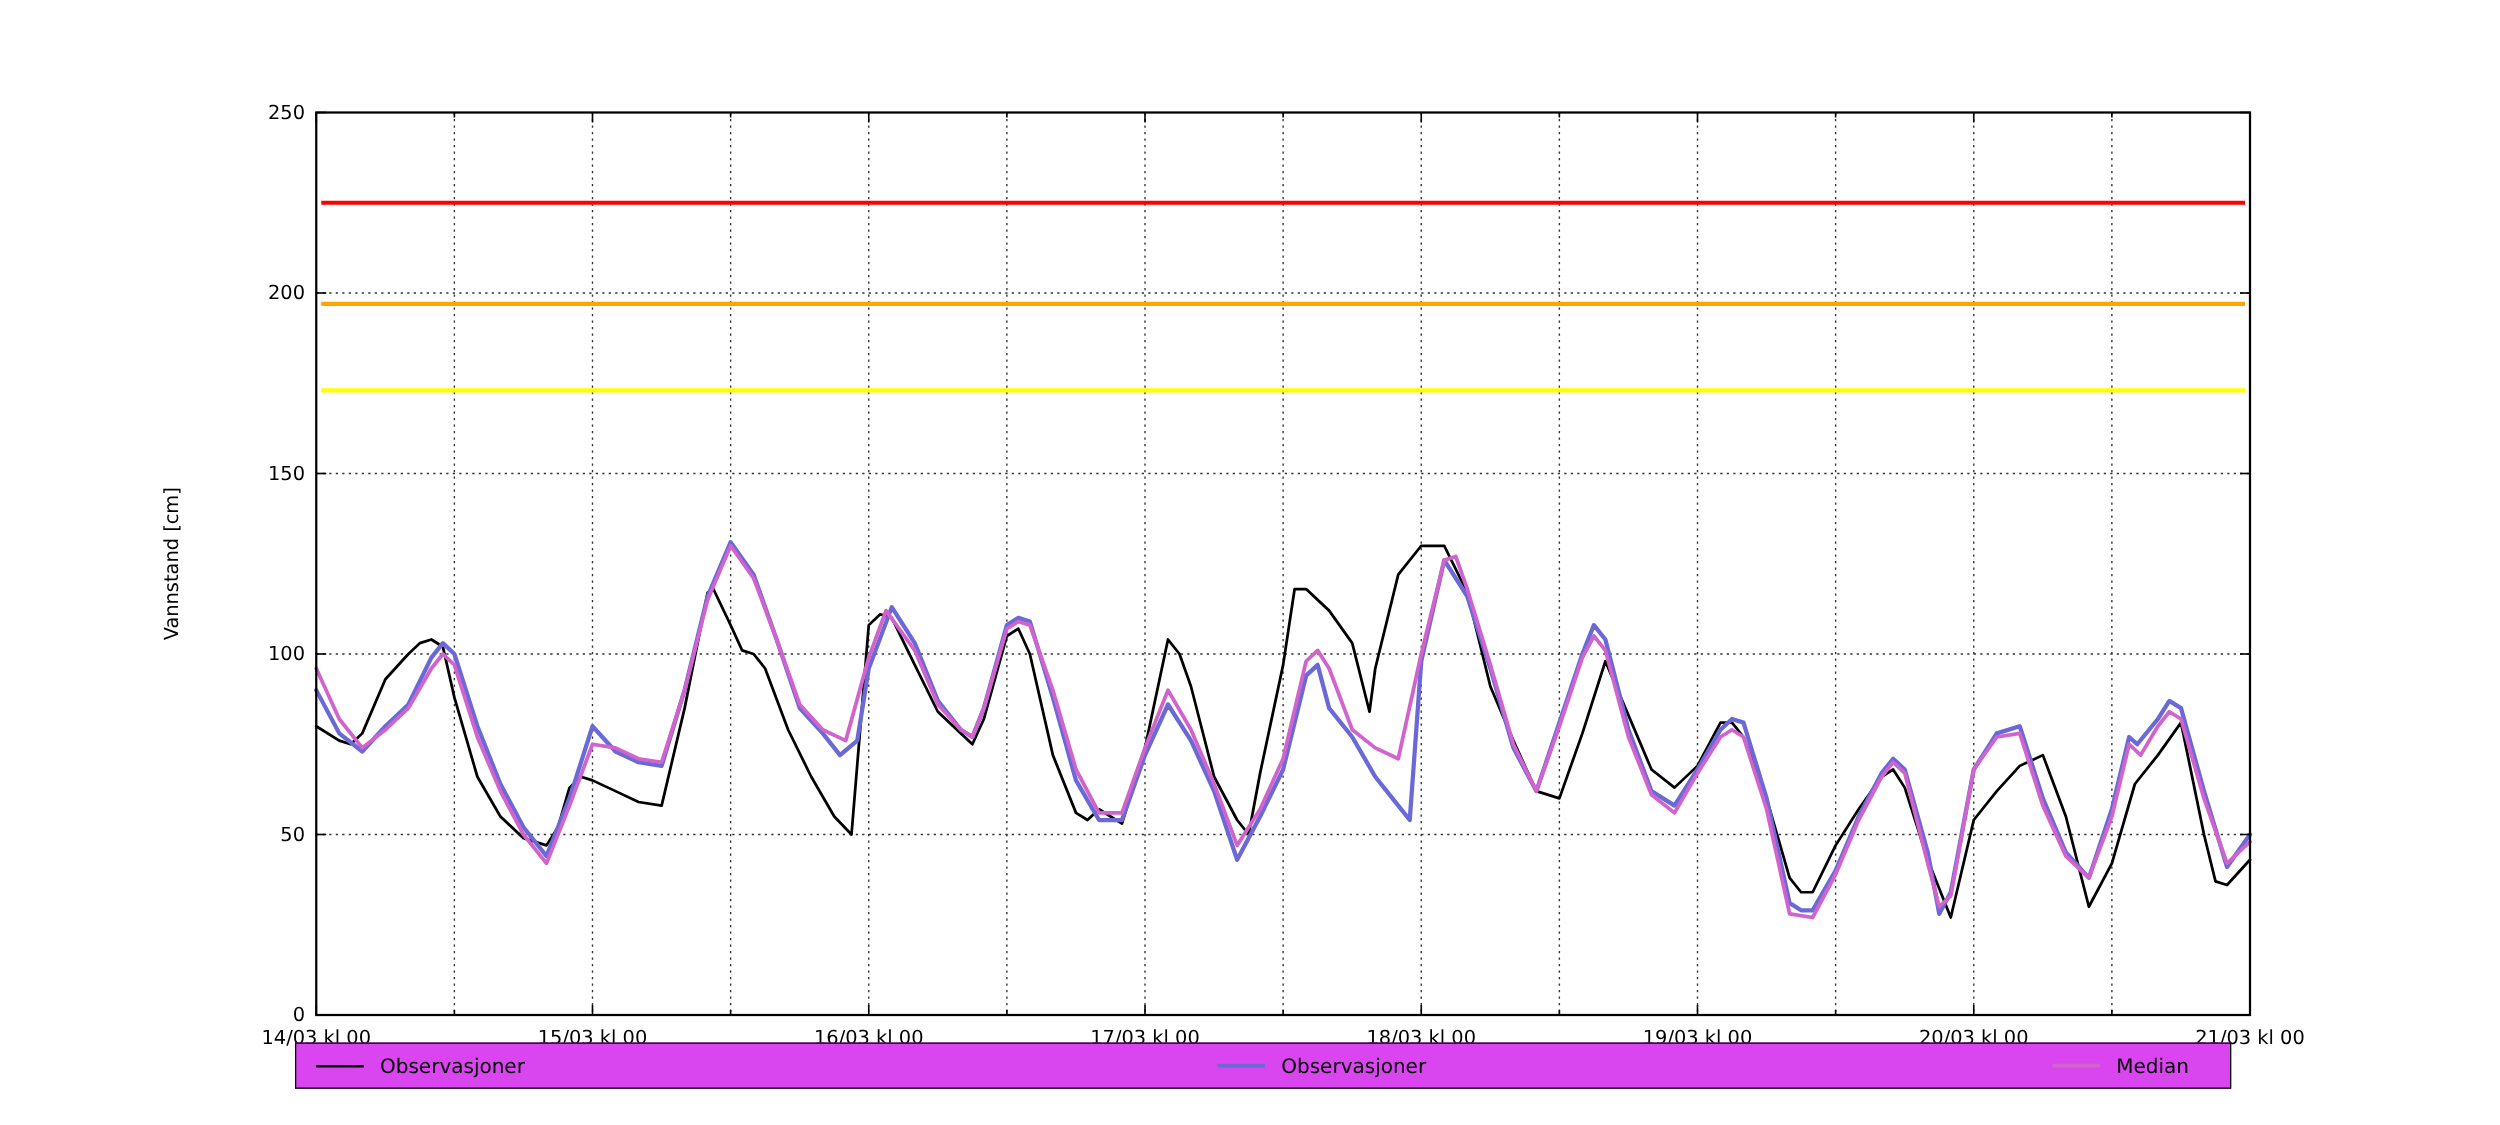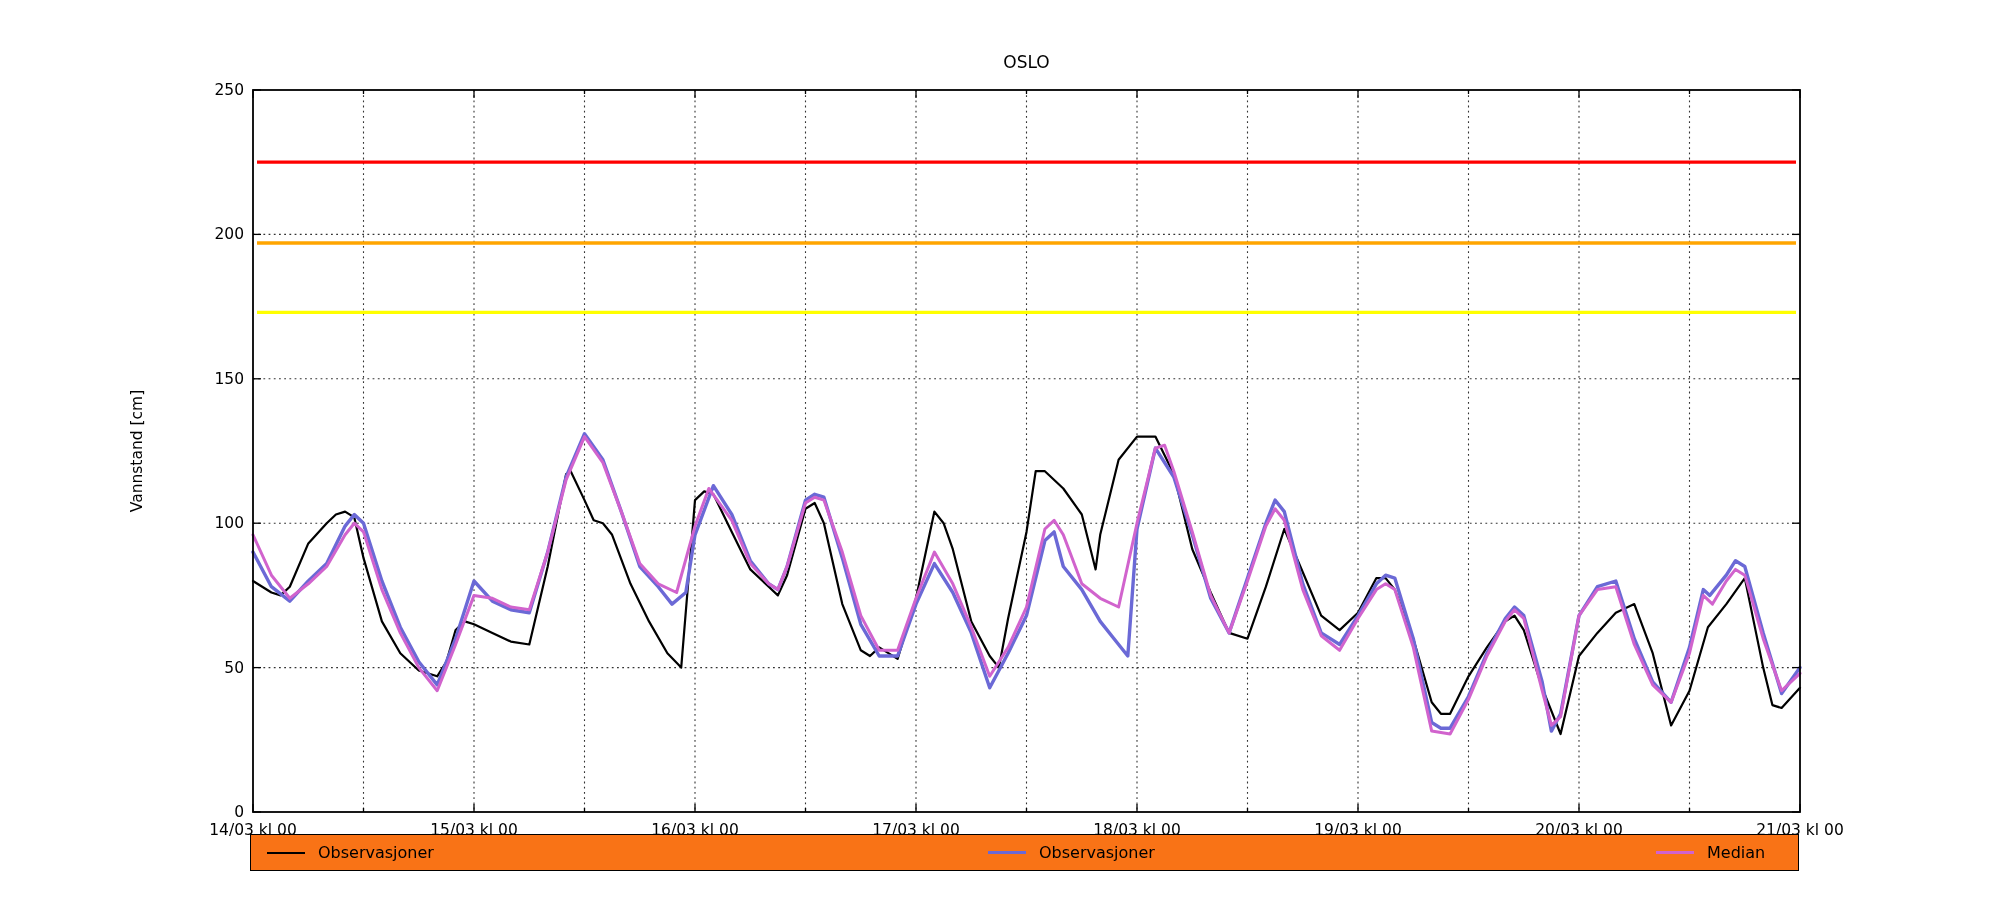--- a/index.html
+++ b/index.html
@@ -19,41 +19,40 @@
   .y-axis-label{
     position:absolute;
     left:137px;top:451px;
     transform:translate(-50%,-50%) rotate(-90deg);
     font-size:15.5px;color:#000;
     white-space:nowrap;
   }
   svg.plot{position:absolute;left:0;top:0;}
   .legend-box{
     position:absolute;
-    left:250px;top:834px;
+    left:236px;top:834px;
     width:1549px;height:37px;
     border:1.4px solid #000;
-    background:#f97316;
+    background:#d946ef;
     box-sizing:border-box;
   }
   .legend-entry{
     position:absolute;top:0;height:100%;
     display:flex;align-items:center;gap:13px;
     font-size:16px;color:#000;white-space:nowrap;
   }
   .legend-entry .line-sample{
     display:inline-block;width:38px;height:0;
     border-top-style:solid;border-top-width:2.6px;
   }
 </style>
 </head>
 <body>
 
 <div class="figure">
-  <div class="chart-title">OSLO</div>
   <div class="y-axis-label">Vannstand [cm]</div>
 
   <svg class="plot" id="plot" width="2000" height="900">
       <g stroke="#333333" stroke-width="1.1" stroke-dasharray="1.8 3.4">
         <line x1="363.5" y1="90" x2="363.5" y2="812"></line>
         <line x1="474" y1="90" x2="474" y2="812"></line>
         <line x1="584.5" y1="90" x2="584.5" y2="812"></line>
         <line x1="695" y1="90" x2="695" y2="812"></line>
         <line x1="805.5" y1="90" x2="805.5" y2="812"></line>
         <line x1="916" y1="90" x2="916" y2="812"></line>

